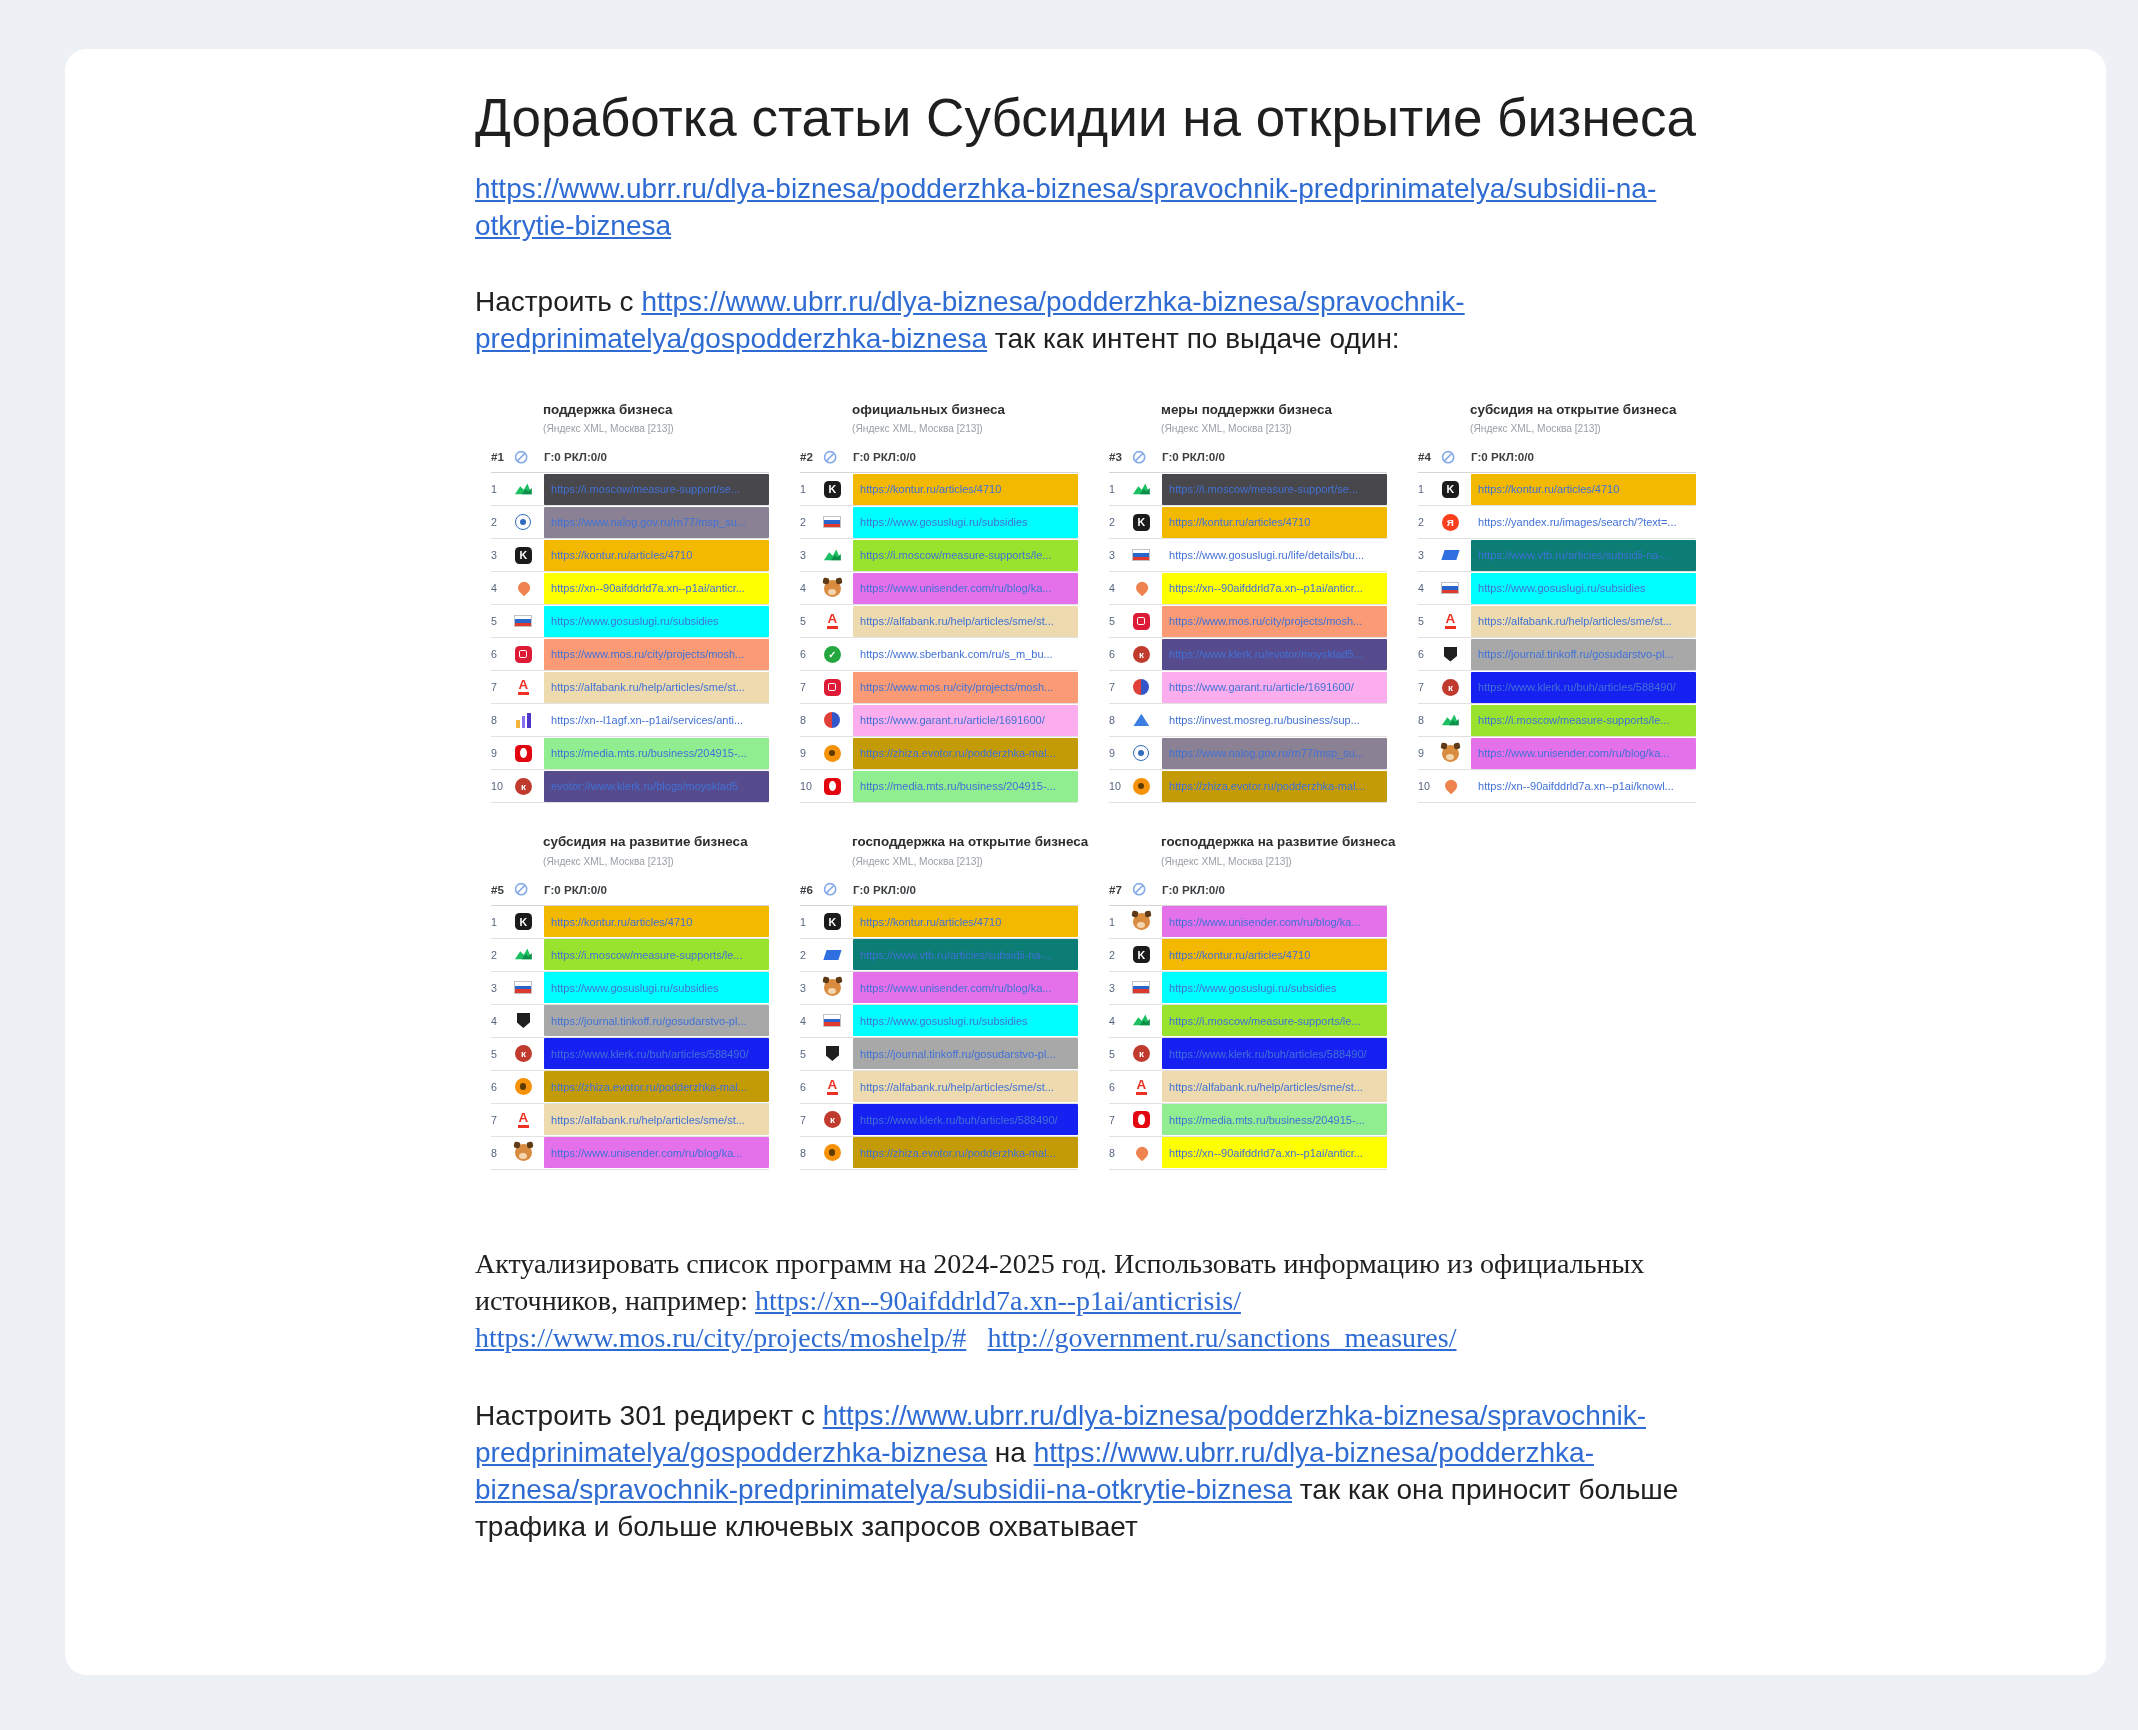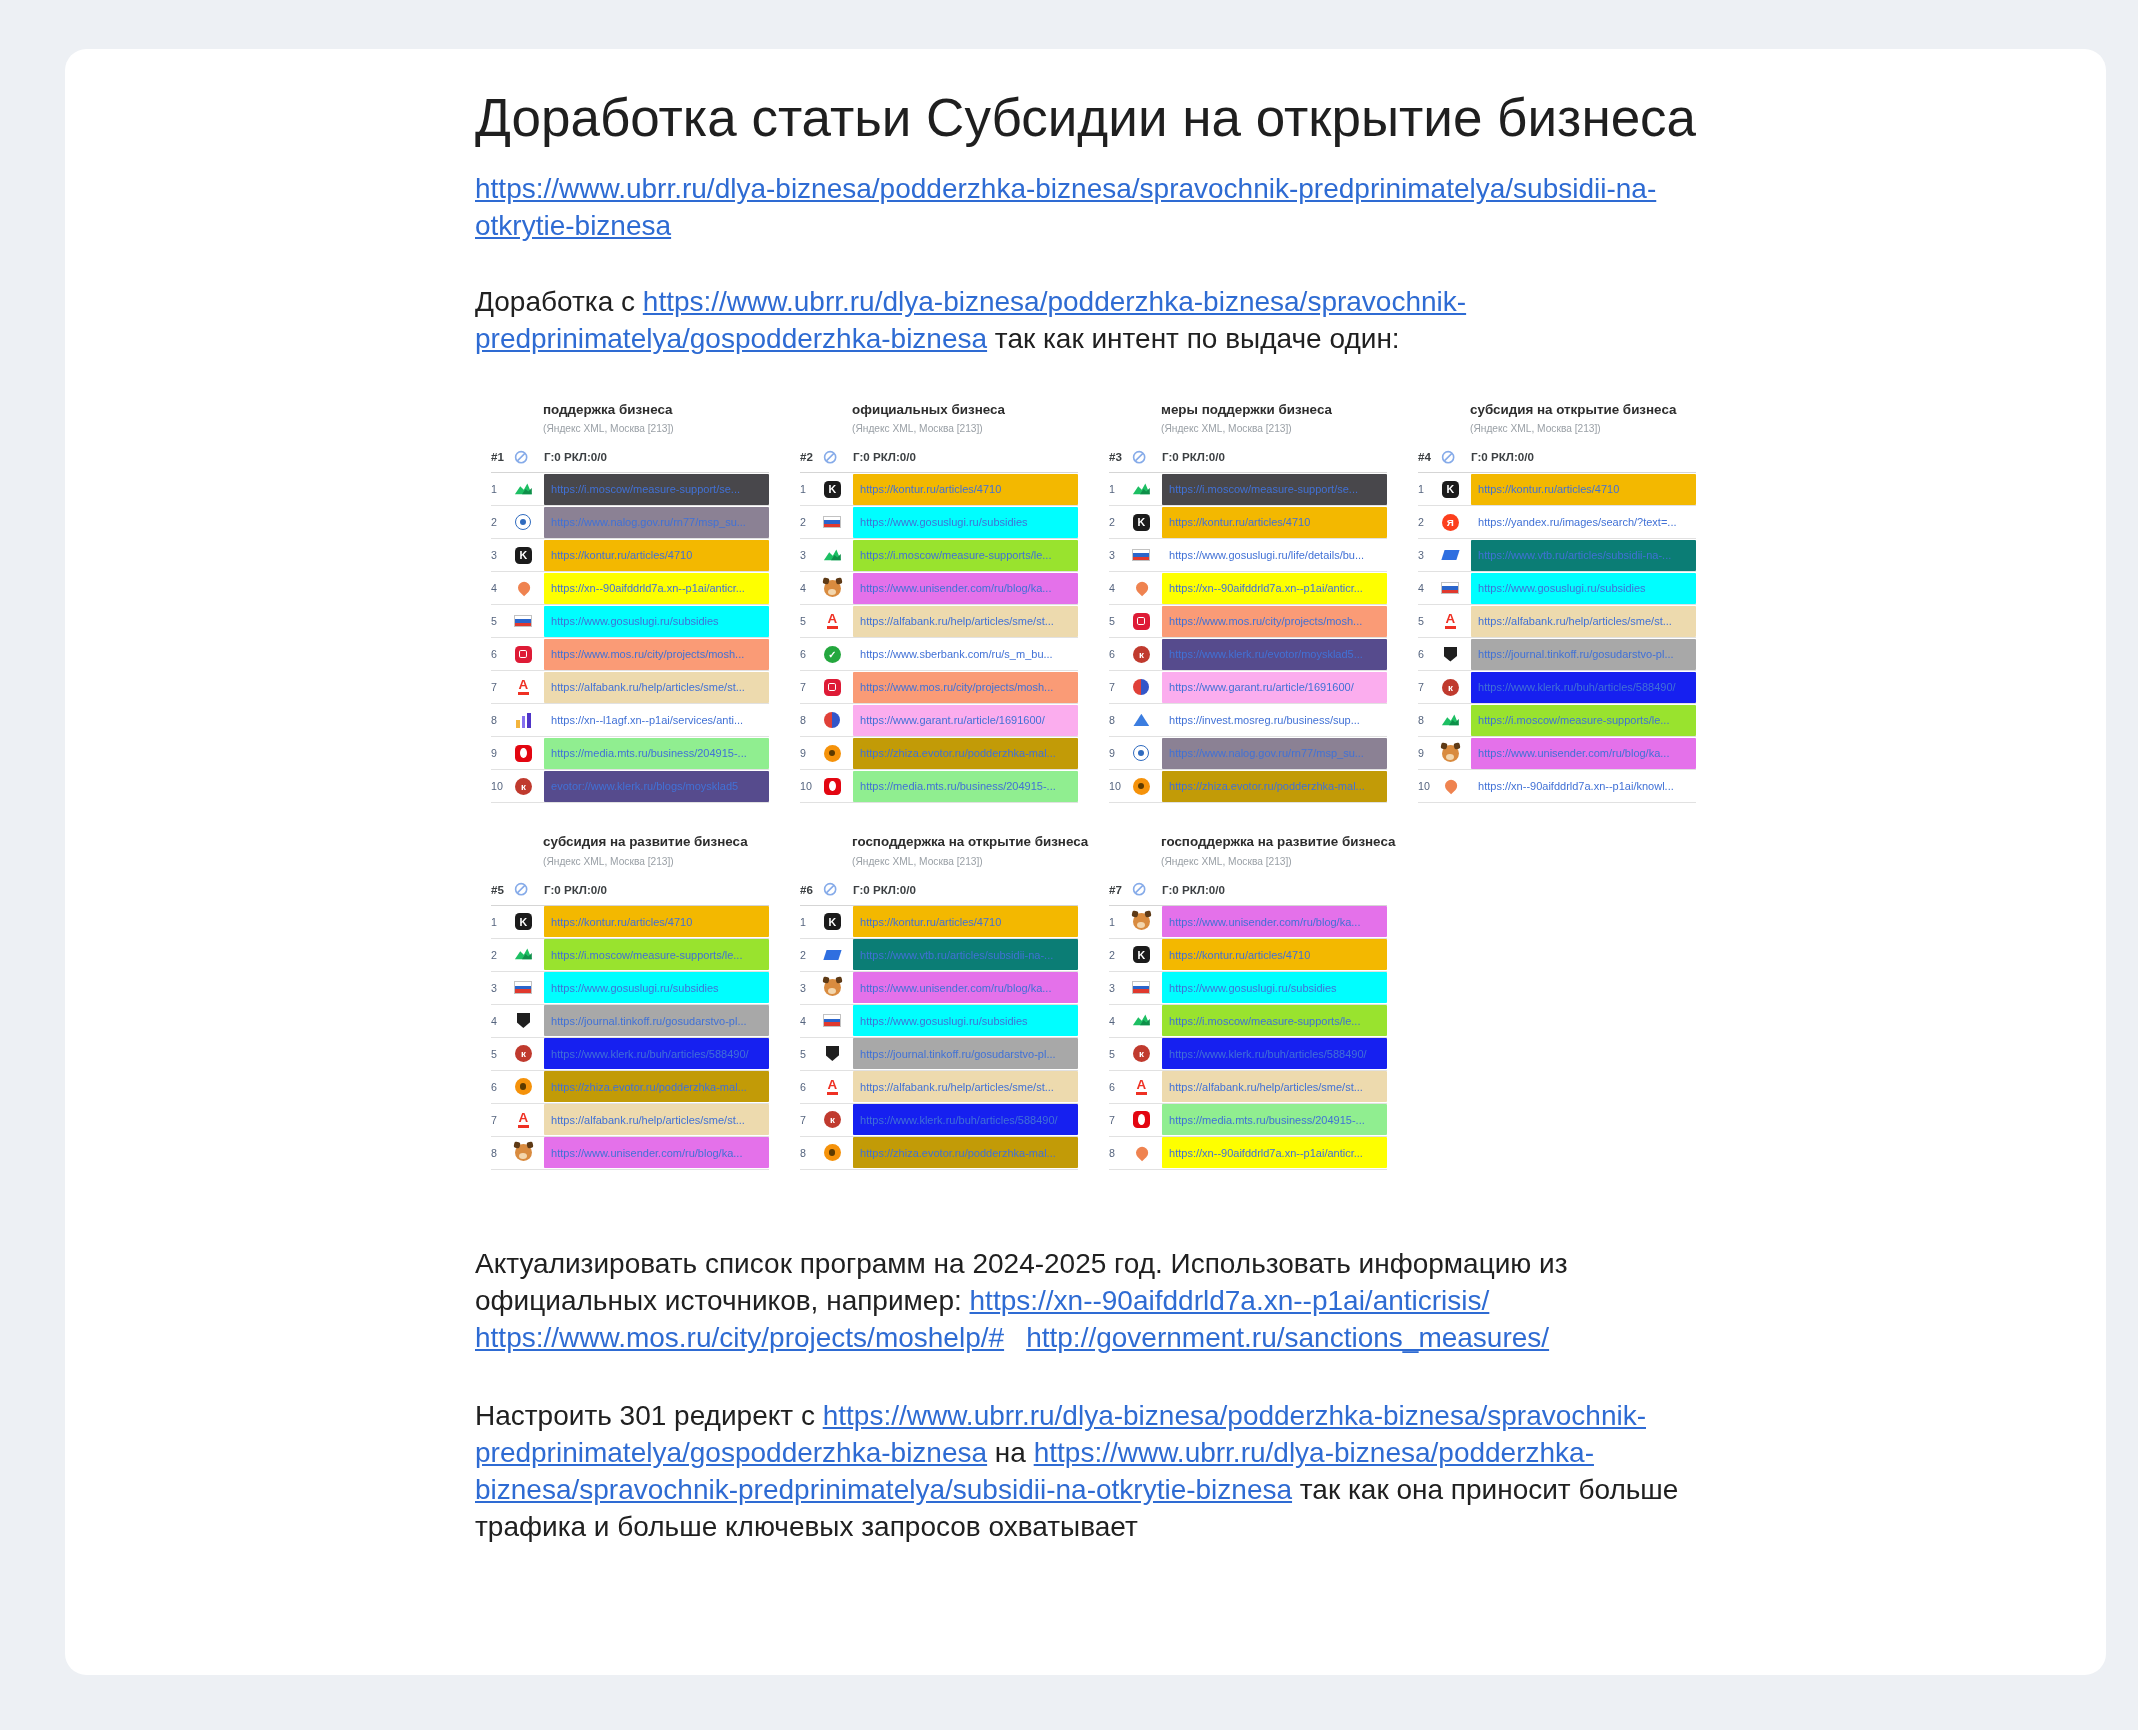--- a/index.html
+++ b/index.html
@@ -8,21 +8,21 @@
   .page { width:2139px; height:1731px; background:#edf0f4; overflow:hidden;margin-left:16px; }
   .card { margin-left:49px; margin-top:49px; width:2041px; min-height:1626px;
           background:#ffffff; border-radius:21.4px; padding:37px 107px 27px 410px; }
 
   h1.doc-title { font-size:53px; font-weight:400; line-height:64px; color:#1f1f1f; letter-spacing:0; white-space:nowrap; }
 
   .doc-text { max-width:1248px; font-size:28px; line-height:37px; color:#202020;
               overflow-wrap:break-word; word-wrap:break-word; }
   .p1 { margin-top:19.6px; }
   .p2 { margin-top:39px; }
-  .p3 { margin-top:75px; }
+  .p3 { margin-top:75px;font-family:Liberation Serif, serif; }
   .p4 { margin-top:41px; }
   a.doclink { color:#2e6bd3; text-decoration:underline; cursor:pointer; }
   a.gap-left { margin-left:14.3px; }
 
   
   .serp-image { margin:45px 0 0 16px; width:1265px; }
   .serp-grid { display:grid; grid-template-columns:repeat(4, 278px); column-gap:11.6px; row-gap:25px;gap:31px; }
   .stable { width:278px; }
   .st-query { margin-left:52px; font-size:13.4px; font-weight:bold; color:#2d2d2d; line-height:16px; white-space:nowrap; }
   .st-meta  { margin-left:52px; font-size:10.2px; color:#9aa0a6; line-height:14.3px; margin-top:4.5px; white-space:nowrap; }
@@ -77,21 +77,21 @@
 </head>
 <body>
 
 <div class="page">
   <div class="card">
 
     <h1 class="doc-title">Доработка статьи Субсидии на открытие бизнеса</h1>
 
     <p class="doc-text p1"><a class="doclink">https://www.ubrr.ru/dlya-biznesa/podderzhka-biznesa/spravochnik-predprinimatelya/subsidii-na-otkrytie-biznesa</a></p>
 
-    <p class="doc-text p2"><span>Доработка с </span><a class="doclink">https://www.ubrr.ru/dlya-biznesa/podderzhka-biznesa/spravochnik-predprinimatelya/gospodderzhka-biznesa</a><span> так как интент по выдаче один:</span></p>
+    <p class="doc-text p2"><span>Настроить с </span><a class="doclink">https://www.ubrr.ru/dlya-biznesa/podderzhka-biznesa/spravochnik-predprinimatelya/gospodderzhka-biznesa</a><span> так как интент по выдаче один:</span></p>
 
     <div class="serp-image">
       <div class="serp-grid" id="serp-grid">
           <div class="stable">
             <div class="st-query">поддержка бизнеса</div>
             <div class="st-meta">(Яндекс XML, Москва [213])</div>
             <div class="st-cols">
               <span class="st-num">#1</span>
               <span class="st-ico">
                 <svg width="14.3" height="14.3" viewBox="0 0 16 16">

